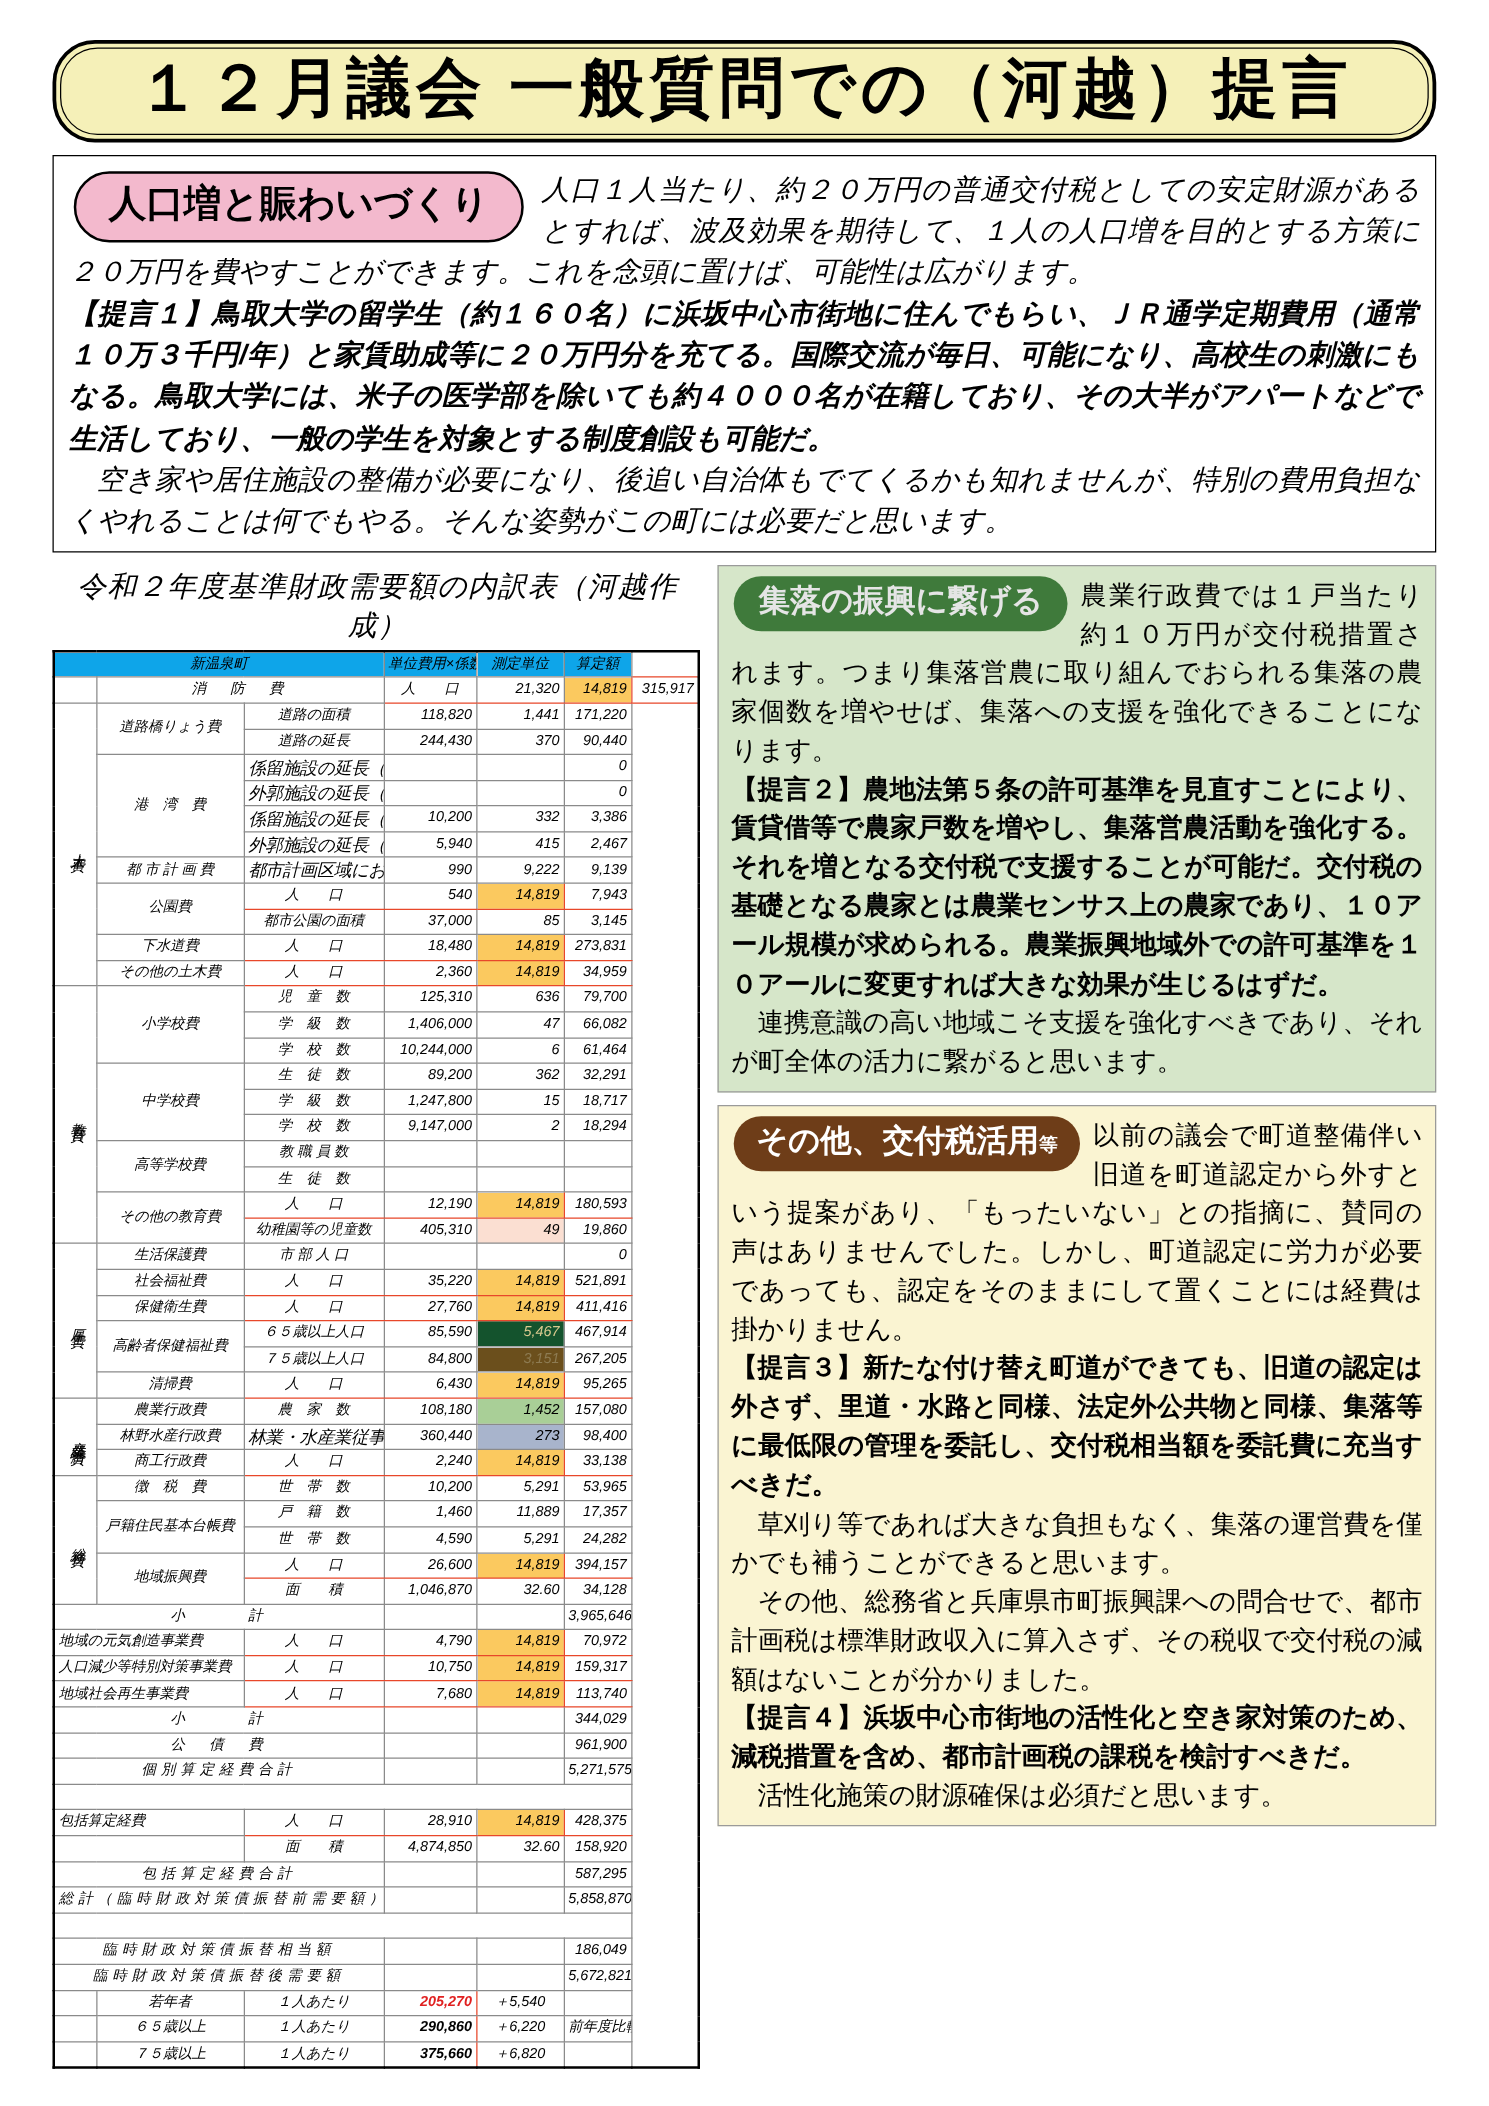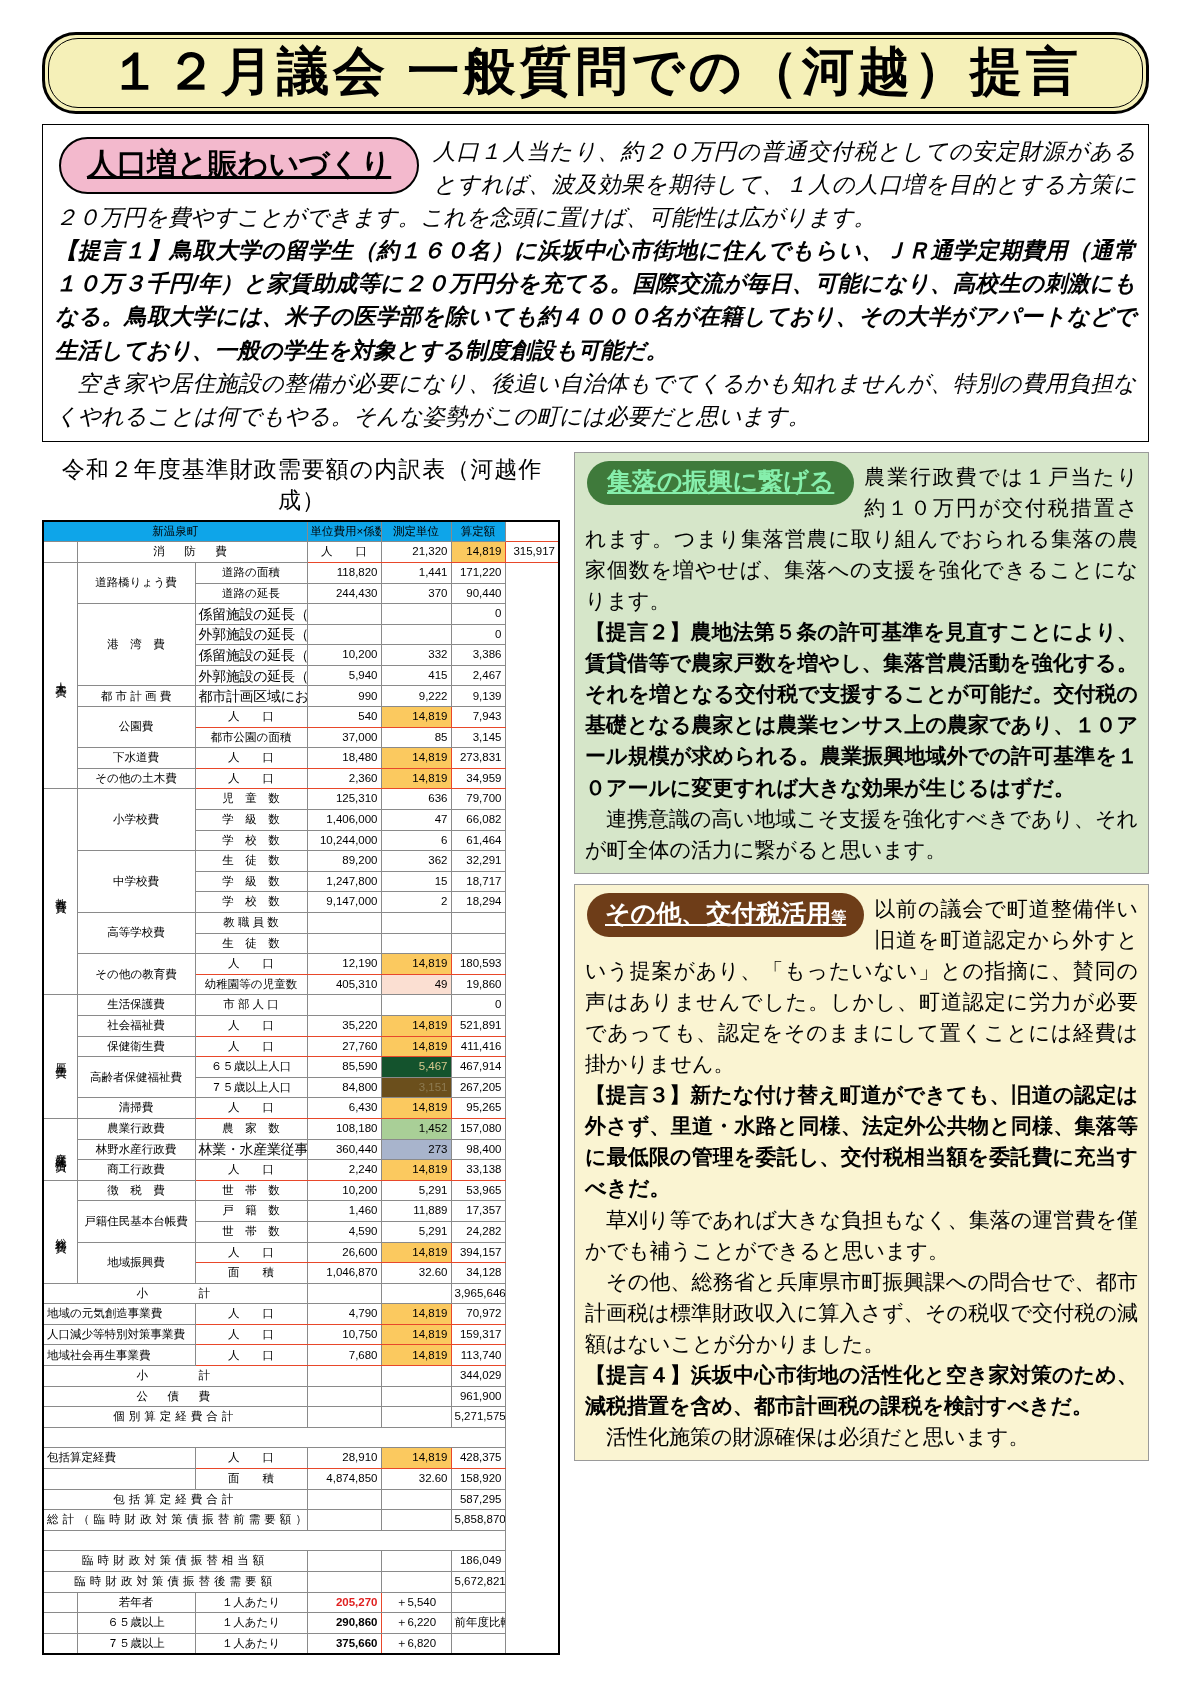--- a/index.html
+++ b/index.html
@@ -46,21 +46,20 @@
     background:#fff;
     padding:10px 12px 8px 12px;
   }
   .pill{
     display:inline-block;
     border:2px solid #000;
     border-radius:999px;
     font-weight:bold;
     text-align:center;
     line-height:1;
-    text-decoration:underline;
   }
   .pill-pink{
     background:#f3b9cd;
     color:#000;
     font-size:30px;
     padding:10px 26px 13px 26px;
     float:left;
     margin:2px 14px 2px 4px;
   }
   .body-txt{
@@ -75,21 +74,21 @@
   .indent{text-indent:1em;}
   .clearfix::after{content:"";display:block;clear:both;}
 
   
   .lower{
     display:flex;
     gap:12px;
     margin:10px 22px 0 22px;
     align-items:flex-start;
   }
-  .col-left{width:520px;flex:0 0 520px;}
+  .col-left{width:520px;flex:0 0 520px;font-style:italic;}
   .col-right{flex:1 1 auto;}
 
   .tbl-caption{
     font-size:23px;
     text-align:center;
     color:#000;
     margin:2px 0 4px 0;
     letter-spacing:1px;
   }
 
@@ -147,21 +146,21 @@
 
   
   .box{
     border:1.5px solid #9a9a9a;
     padding:8px 10px 8px 10px;
     box-sizing:border-box;
   }
   .box-green{background:#d6e6c9;}
   .box-cream{background:#faf4d2;margin-top:10px;}
   .pill-green{
-    background:#3f7a3b;color:#86efac;border:none;
+    background:#3f7a3b;color:#e5e5e5;border:none;
     font-size:25px;padding:8px 20px 11px 20px;
     float:left;margin:0 10px 2px 2px;
     border-radius:999px;
     text-align:center;
   }
   .pill-brown{
     background:#6e3d18;color:#fff;border:none;
     font-size:25px;padding:8px 18px 11px 18px;
     float:left;margin:0 10px 2px 2px;
     border-radius:999px;

